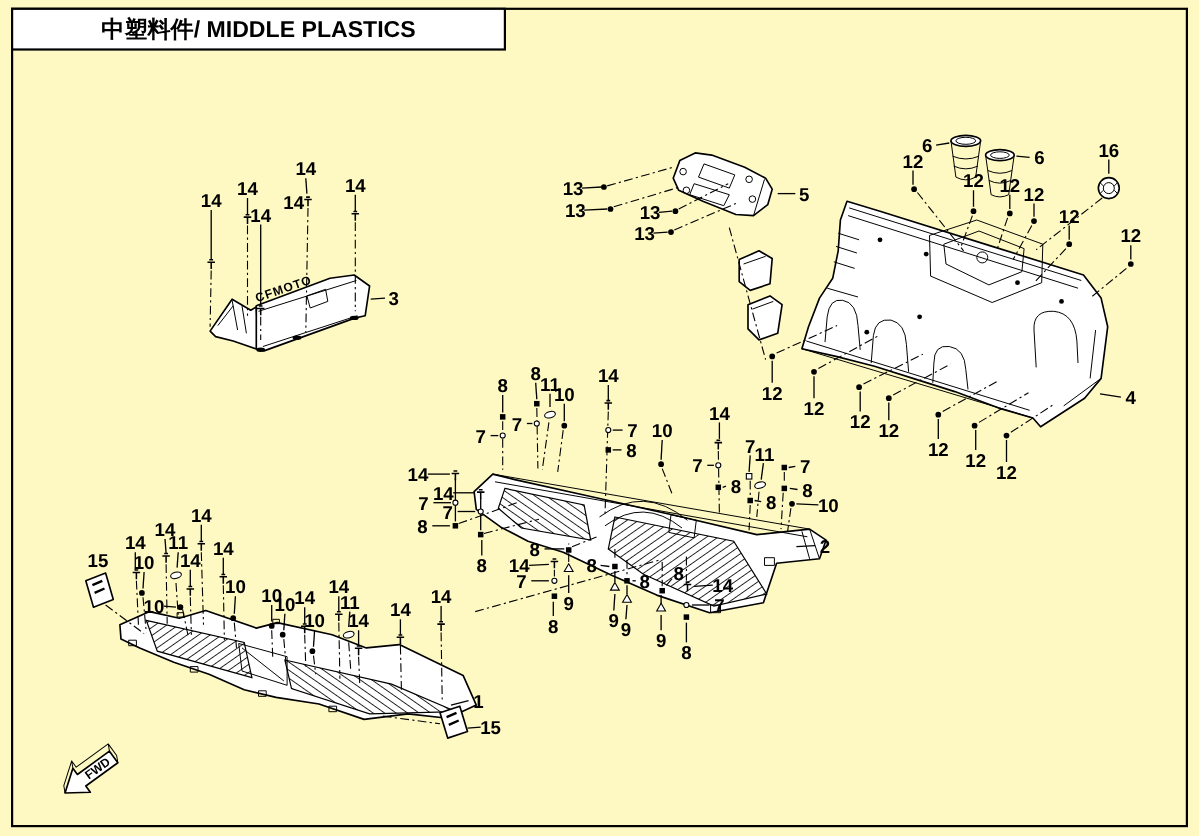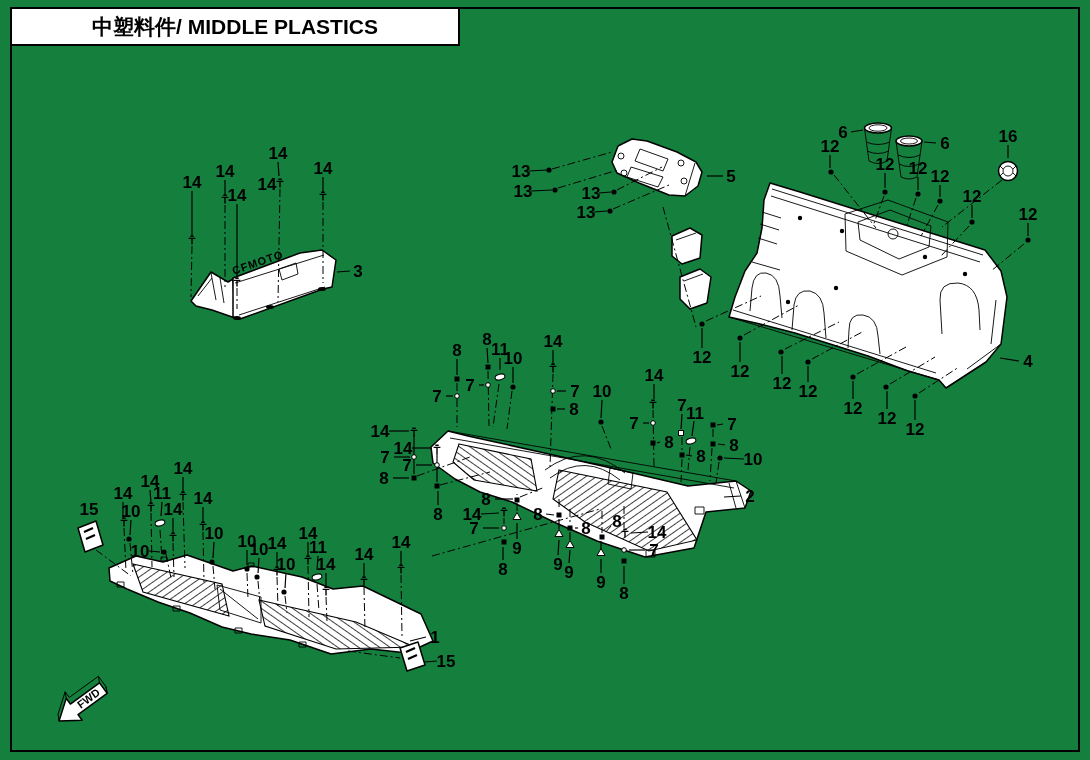--- a/index.html
+++ b/index.html
@@ -1,16 +1,16 @@
 <!DOCTYPE html>
 <html><head>
 <meta charset="utf-8">
 <style>
   html,body{margin:0;padding:0;background:#ffffff;}
-  #page{position:relative;width:1090px;height:760px;background:#15803d;overflow:hidden;}
+  #page{position:relative;width:1090px;height:760px;background:#fef9c3;overflow:hidden;}
   svg{position:absolute;left:0;top:0;}
   .callout{font-family:"Liberation Sans",sans-serif;font-weight:bold;font-size:17px;fill:#000;text-anchor:middle;}
   .lead{stroke:#000;stroke-width:1.2;}
   .dash{stroke:#000;stroke-width:1;stroke-dasharray:8 3 2 3;fill:none;}
   .outline{fill:#ffffff;stroke:#000;stroke-width:1.5;stroke-linejoin:round;}
   .thin{fill:none;stroke:#000;stroke-width:0.9;stroke-linejoin:round;}
   .tread1{fill:url(#tread-a);stroke:#000;stroke-width:1.1;}
   .tread2{fill:url(#tread-b);stroke:#000;stroke-width:1.1;}
   .title-text{font-family:"Liberation Sans",sans-serif;font-weight:bold;font-size:21px;fill:#000;text-anchor:middle;}
   .logo-text{font-family:"Liberation Sans",sans-serif;font-weight:bold;font-size:11px;fill:#000;letter-spacing:1px;text-anchor:middle;}

